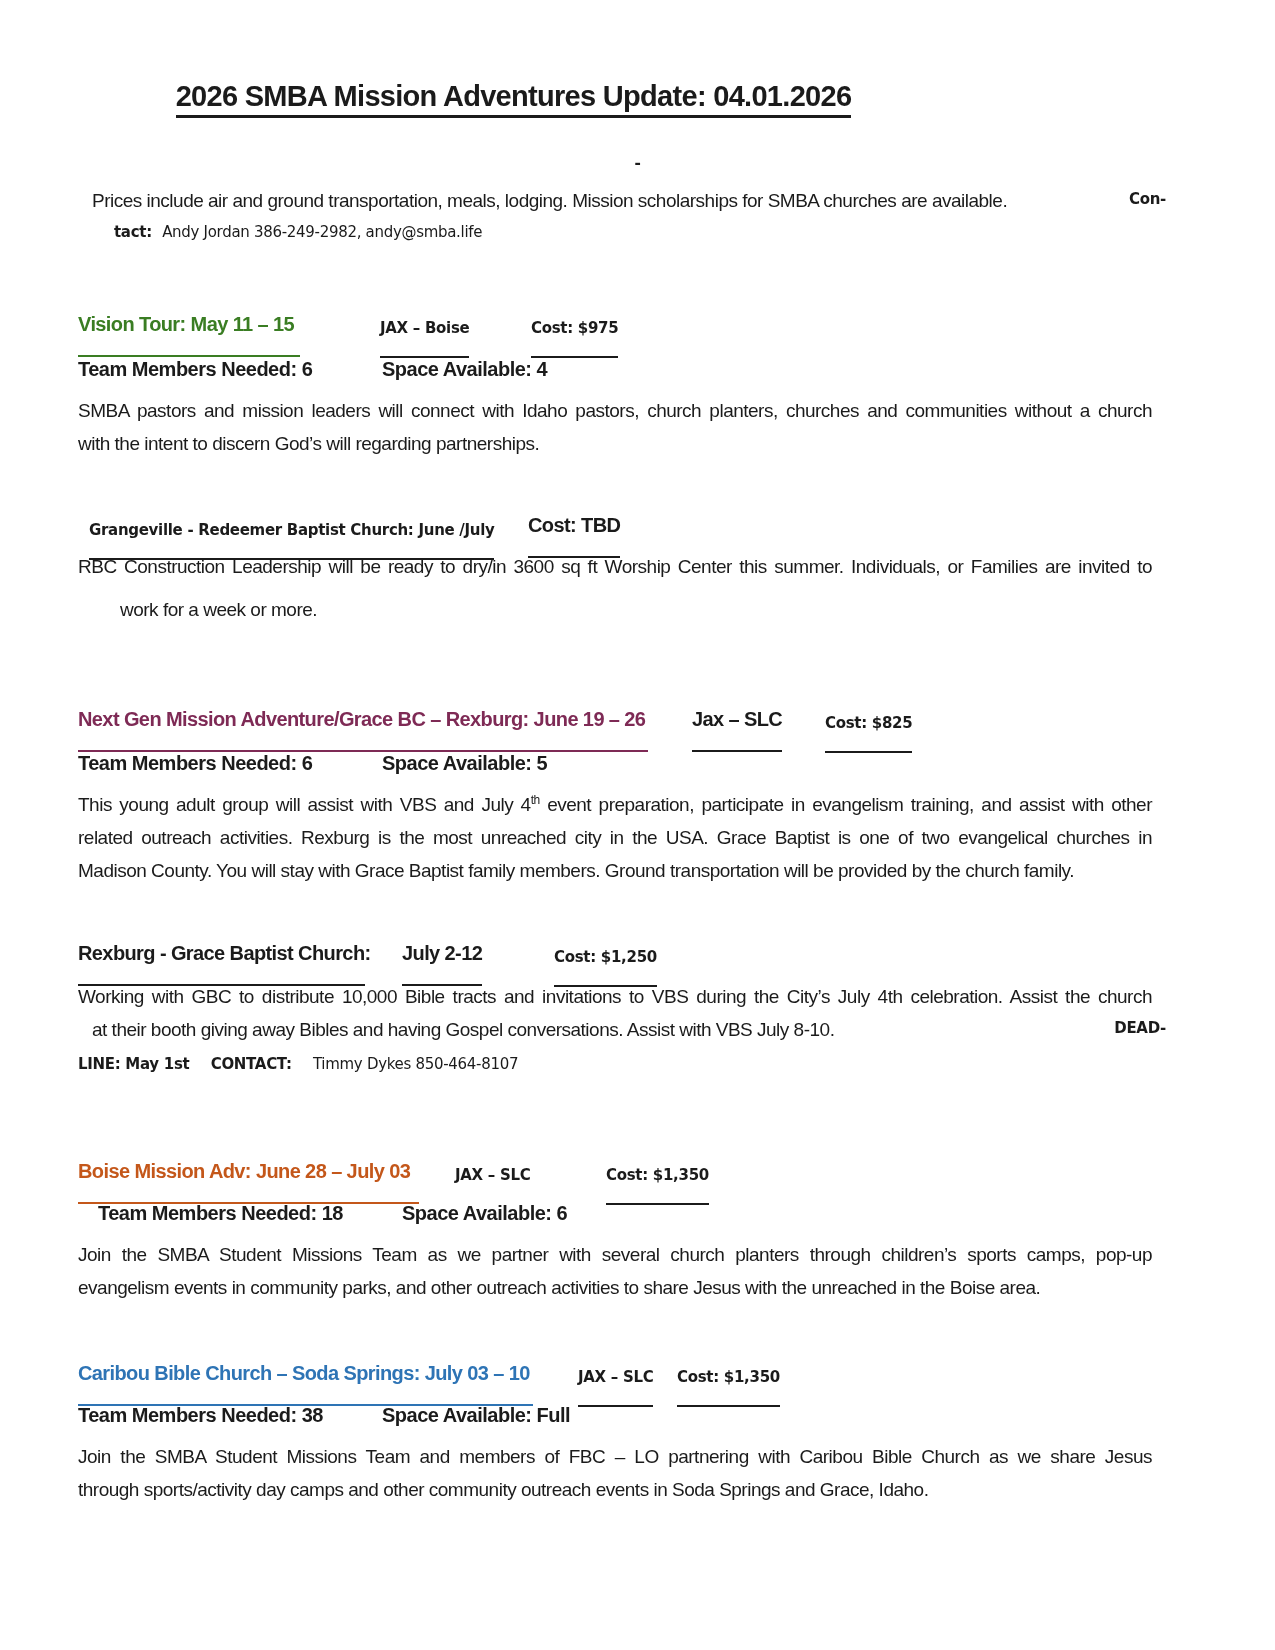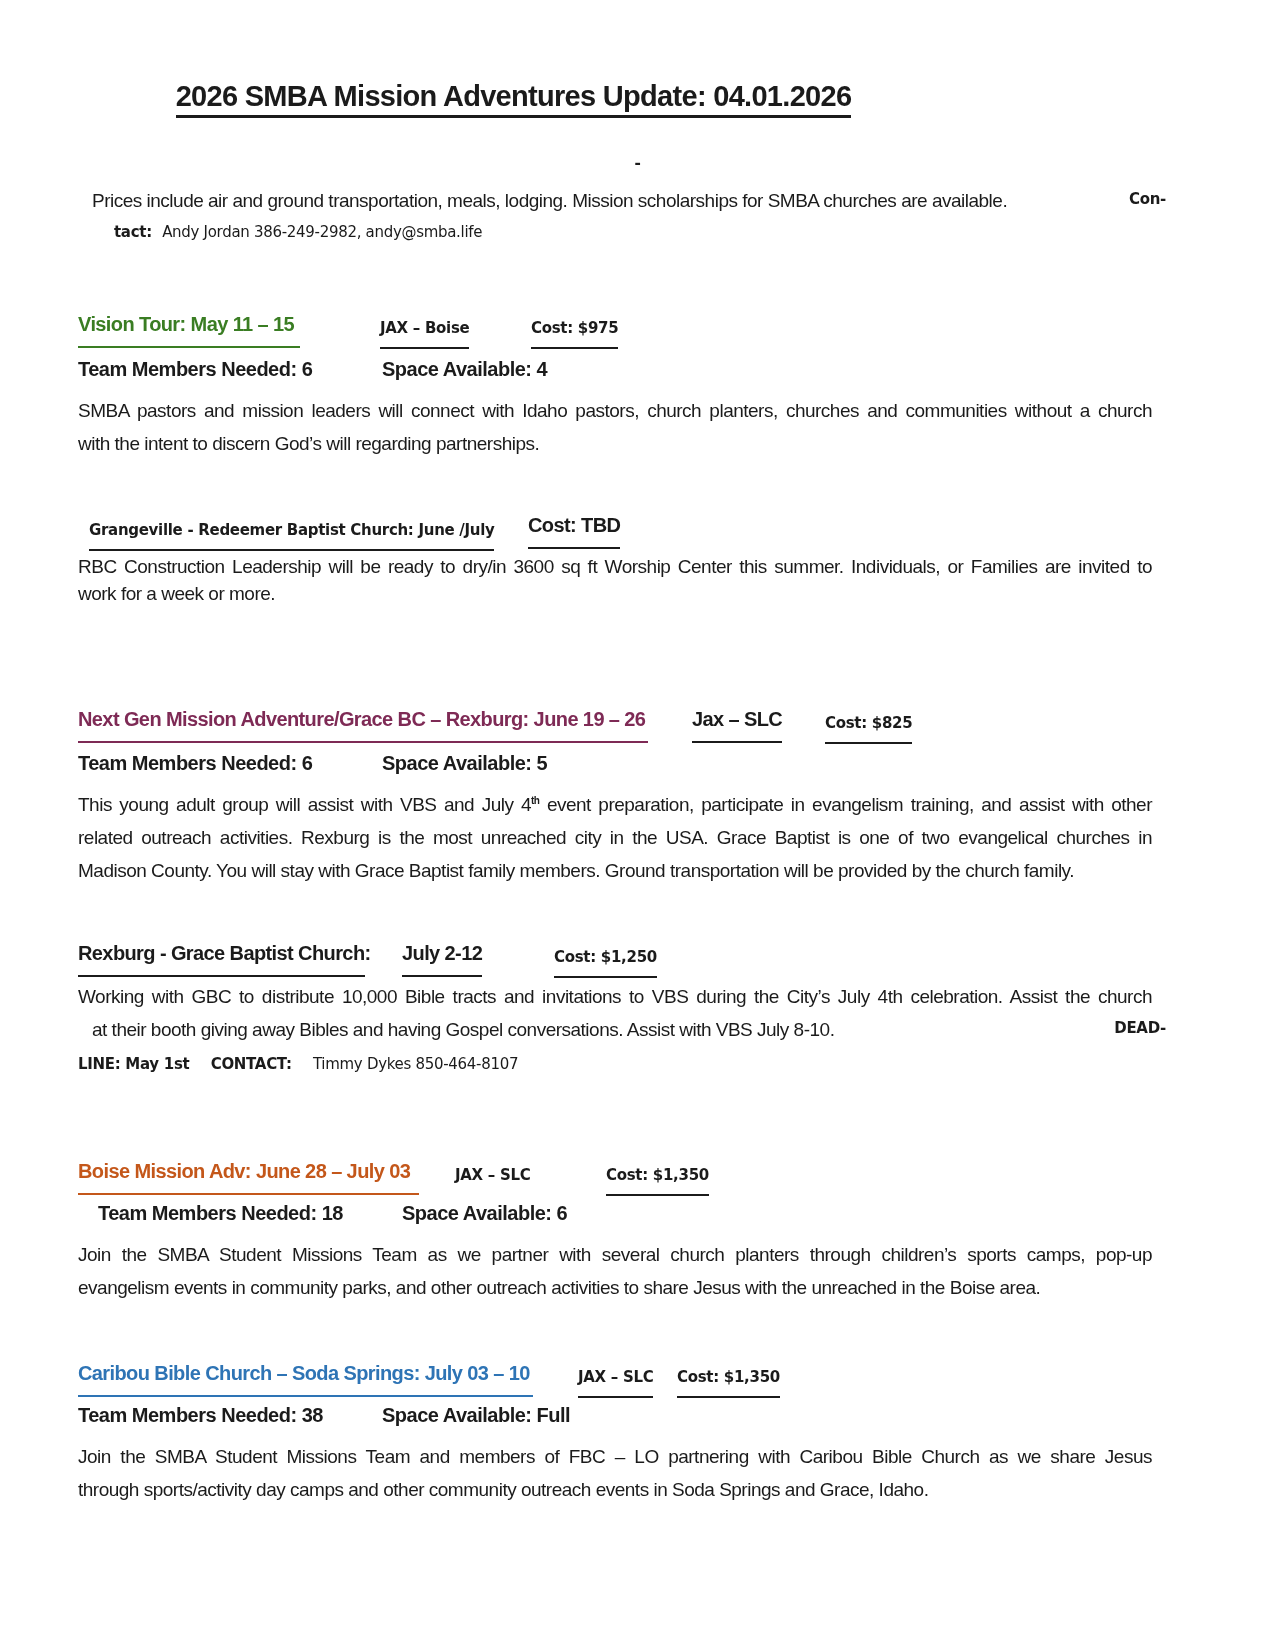--- a/index.html
+++ b/index.html
@@ -24,29 +24,29 @@
   .pl { position:absolute; left:78px; font-size:19px; white-space:nowrap; }
   .jl { position:absolute; left:78px; width:1074px; font-size:19px;
         text-align:justify; text-align-last:justify; }
   .fl { position:absolute; left:92px; width:1074px; font-size:19px;
         display:flex; justify-content:space-between; align-items:flex-start; }
 
   .row { position:absolute; left:78px; width:1074px; height:34px; }
   .row > span { position:absolute; white-space:nowrap; }
 
   .h20 { font-size:20px; font-weight:700; letter-spacing:-0.6px; }
-  .ul2 { border-bottom:2px solid currentColor; padding-bottom:10px; display:inline-block; }
+  .ul2 { border-bottom:2px solid currentColor; padding-bottom:19px; display:inline-block; }
 
   .green  { color:var(--vision_green,#3a7d23); }
   .maroon { color:var(--nextgen_maroon,#7e2a55); }
   .orange { color:var(--boise_orange,#c4571a); }
   .blue   { color:var(--caribou_blue,#2e74b5); }
 
   .team { font-size:20px; font-weight:700; letter-spacing:-0.5px; }
-  sup.tiny { font-size:10px; vertical-align:super; line-height:0;font-weight:bold; }
+  sup.tiny { font-size:12px; vertical-align:super; line-height:0; }
 </style>
 </head>
 <body>
 
 <div class="page">
 
   <div class="title-wrap">
     <span class="title cond">2026 SMBA Mission Adventures Update: 04.01.2026</span>
   </div>
   <div class="dash-line cond">-</div>
@@ -70,21 +70,21 @@
     <span class="cond team" style="left:304px; top:0;">Space Available: 4</span>
   </div>
   <div class="jl cond" style="top:400px;">SMBA pastors and mission leaders will connect with Idaho pastors, church planters, churches and communities without a church</div>
   <div class="pl cond" style="top:433px;">with the intent to discern God’s will regarding partnerships.</div>
 
   <div class="row" style="top:514px;">
     <span class="alt b ul2" style="left:11px; top:7px;">Grangeville - Redeemer Baptist Church: June /July</span>
     <span class="cond h20 ul2" style="left:450px; top:0;">Cost: TBD</span>
   </div>
   <div class="jl cond" style="top:556px;">RBC Construction Leadership will be ready to dry/in 3600 sq ft Worship Center this summer. Individuals, or Families are invited to</div>
-  <div class="pl cond" style="top:583px;">work for a week or more.</div>
+  <div class="pl cond" style="top:599px;margin-left:42px;">work for a week or more.</div>
 
   <div class="row" style="top:708px;">
     <span class="cond h20 maroon ul2" style="left:0; top:0; padding-right:3px;">Next Gen Mission Adventure/Grace BC – Rexburg: June 19 – 26</span>
     <span class="cond h20 ul2" style="left:614px; top:0;">Jax – SLC</span>
     <span class="alt b ul2" style="left:747px; top:6px;">Cost: $825</span>
   </div>
   <div class="row" style="top:752px;">
     <span class="cond team" style="left:0; top:0;">Team Members Needed: 6</span>
     <span class="cond team" style="left:304px; top:0;">Space Available: 5</span>
   </div>

